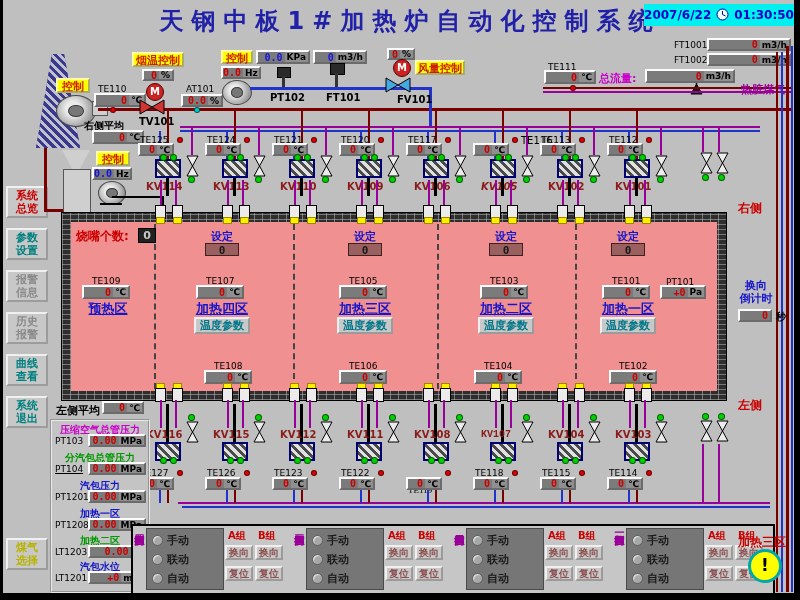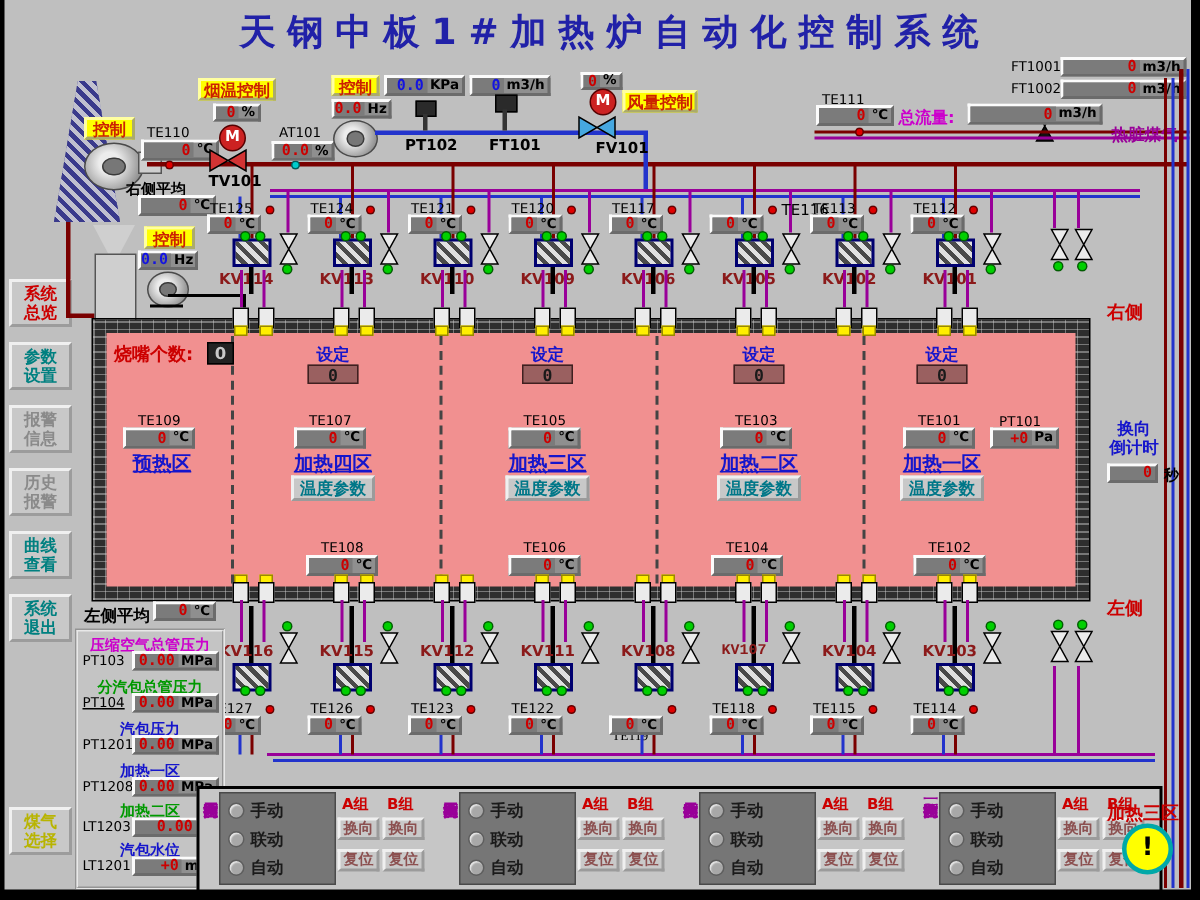--- a/index.html
+++ b/index.html
@@ -34,20 +34,28 @@
   .mode-dot{position:absolute;border-radius:50%;background:#a8a8a8;border:1px solid #5e5e5e;box-shadow:inset 1px 1px 1px #e8e8e8;cursor:pointer;}
   .dark-box{position:absolute;background:#767676;border:1px solid #4a4a4a;}
   .vlbl-blue{position:absolute;color:#1515cc;font-weight:bold;font-size:11px;text-align:center;white-space:pre-line;line-height:13px;}
   .panel{position:absolute;background:#c4c4c4;border:2px groove #e8e8e8;box-sizing:border-box;}
 </style>
 </head>
 <body>
 
 <div id="root">
   <div class="title">天钢中板1#加热炉自动化控制系统</div>
+  <div class="datetime">
+    <span>2007/6/22</span>
+    <span><svg width="13" height="13" style="vertical-align:-2px">
+          <circle cx="6.5" cy="6.5" r="5.5" fill="#eaffff" stroke="#0000aa"></circle>
+          <path d="M6.5 3 L6.5 6.5 L9.5 8" stroke="#0000aa" fill="none"></path>
+        </svg></span>
+    <span>01:30:50</span>
+  </div>
 <div class="sbtn" style="position: absolute; left: 6px; top: 186px; width: 42px; height: 32px; font-size: 11px; color: rgb(204, 0, 0); font-weight: bold; white-space: pre-line;">系统
 总览</div>
     <div class="sbtn" style="position: absolute; left: 6px; top: 228px; width: 42px; height: 32px; font-size: 11px; color: rgb(0, 128, 128); font-weight: bold; white-space: pre-line;">参数
 设置</div>
     <div class="sbtn" style="position: absolute; left: 6px; top: 270px; width: 42px; height: 32px; font-size: 11px; color: rgb(138, 138, 138); font-weight: bold; white-space: pre-line;">报警
 信息</div>
     <div class="sbtn" style="position: absolute; left: 6px; top: 312px; width: 42px; height: 32px; font-size: 11px; color: rgb(138, 138, 138); font-weight: bold; white-space: pre-line;">历史
 报警</div>
     <div class="sbtn" style="position: absolute; left: 6px; top: 354px; width: 42px; height: 32px; font-size: 11px; color: rgb(0, 128, 128); font-weight: bold; white-space: pre-line;">曲线
 查看</div>
@@ -383,21 +391,21 @@
       <span class="du">℃</span>
     </div>
     <div class="dot" style="position: absolute; left: 512px; top: 137px; width: 6px; height: 6px; background: rgb(224, 0, 0); border: 1px solid rgba(0, 0, 0, 0.55);"></div>
     <div class="burner-box" style="position: absolute; left: 490px; top: 159px; width: 26px; height: 19px;"></div>
     <div class="dot" style="position: absolute; left: 495px; top: 154px; width: 7px; height: 7px; background: rgb(0, 208, 0); border: 1px solid rgba(0, 0, 0, 0.55);"></div>
     <div class="dot" style="position: absolute; left: 505px; top: 154px; width: 7px; height: 7px; background: rgb(0, 208, 0); border: 1px solid rgba(0, 0, 0, 0.55);"></div>
     <div style="position: absolute; left: 521px; top: 155px; width: 13px; height: 22px;"><svg width="13" height="22">
         <path d="M1 1 L12 1 L1 21 L12 21 Z" fill="#ececec" stroke="#000"></path>
       </svg></div>
     <div class="dot" style="position: absolute; left: 523px; top: 176px; width: 7px; height: 7px; background: rgb(0, 208, 0); border: 1px solid rgba(0, 0, 0, 0.55);"></div>
-    <div class="kv" style="position: absolute; left: 481px; top: 181px;">KV105</div>
+    <div class="kv" style="position: absolute; left: 481px; top: 181px; font-style: italic;">KV105</div>
     <div class="pipe" style="position: absolute; left: 501px; top: 178px; width: 3px; height: 18px; background: rgb(0, 0, 0);"></div>
     <div class="pipe" style="position: absolute; left: 495px; top: 180px; width: 2px; height: 25px; background: rgb(153, 0, 153);"></div>
     <div class="pipe" style="position: absolute; left: 510px; top: 180px; width: 2px; height: 25px; background: rgb(153, 0, 153);"></div>
     <div style="position: absolute; left: 490px; top: 205px; width: 9px; height: 12px; background: rgb(235, 235, 235); border: 1px solid rgb(0, 0, 0);"></div>
     <div style="position: absolute; left: 491px; top: 217px; width: 7px; height: 5px; background: rgb(255, 238, 0); border: 1px solid rgb(153, 136, 0);"></div>
     <div style="position: absolute; left: 507px; top: 205px; width: 9px; height: 12px; background: rgb(235, 235, 235); border: 1px solid rgb(0, 0, 0);"></div>
     <div style="position: absolute; left: 508px; top: 217px; width: 7px; height: 5px; background: rgb(255, 238, 0); border: 1px solid rgb(153, 136, 0);"></div>
     <div class="pipe" style="position: absolute; left: 561px; top: 131px; width: 2px; height: 28px; background: rgb(34, 51, 204);"></div>
     <div class="pipe" style="position: absolute; left: 569px; top: 110px; width: 2px; height: 49px; background: rgb(122, 0, 0);"></div>
     <div class="pipe" style="position: absolute; left: 593px; top: 127px; width: 2px; height: 28px; background: rgb(153, 0, 153);"></div>

